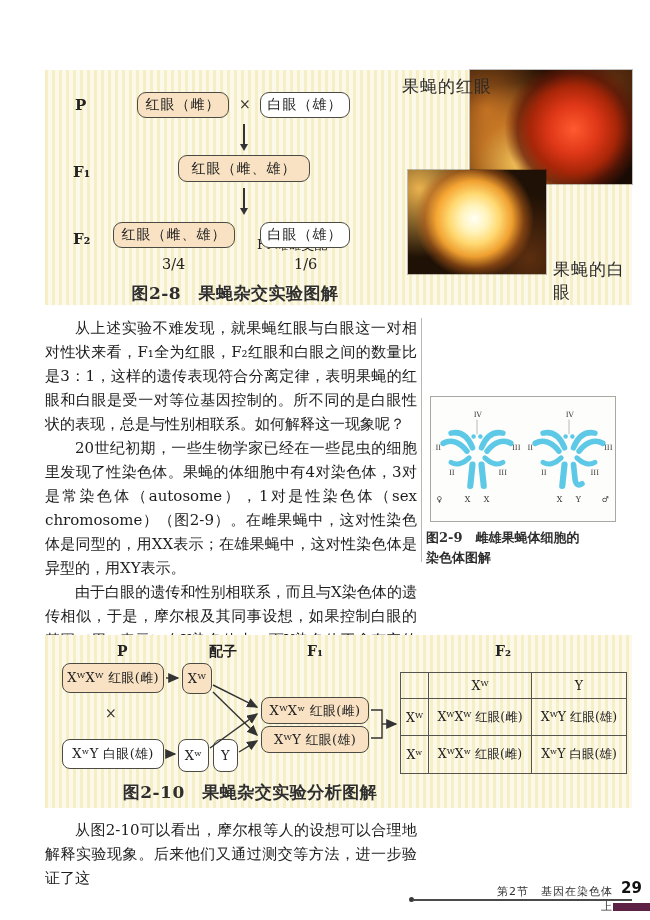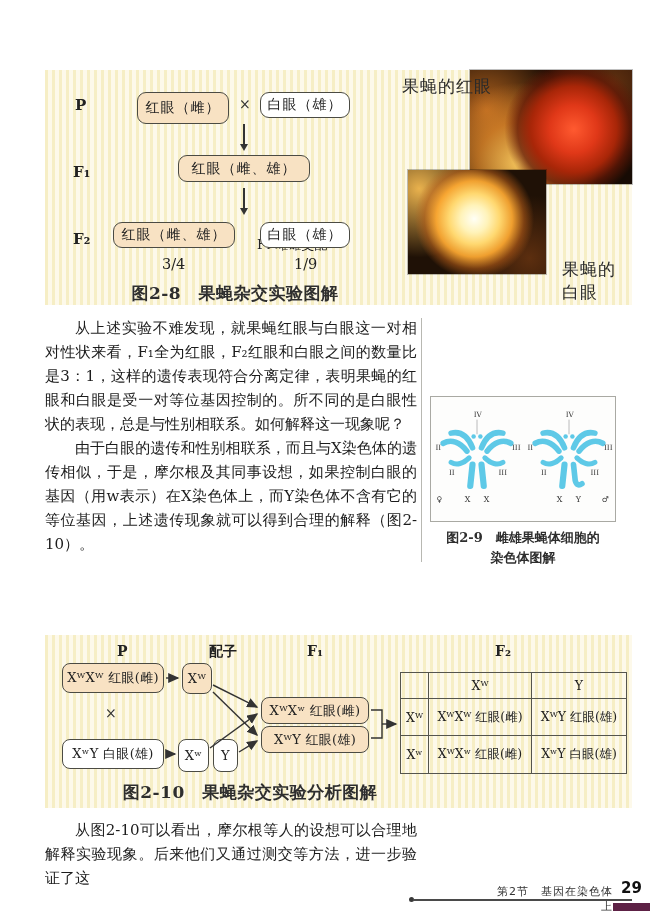--- a/index.html
+++ b/index.html
@@ -52,21 +52,21 @@
   .text-col p, .text-bottom p {
     font-size:15px; line-height:24px; text-align:justify; text-indent:2em; color:#1c1c1c;
   }
   .text-bottom { position:absolute; left:45px; top:818px; width:372px; }
   
   .side-rule { position:absolute; left:421px; top:318px; width:1px; height:244px; background:#b8b8b2; }
   .fig29-box {
     position:absolute; left:430px; top:396px; width:186px; height:126px;
     background:#fdfdfc; border:1px solid #a9a9a3; display:flex; align-items:center; justify-content:center; gap:2px;
   }
-  .fig29-caption { position:absolute; left:426px; top:528px; width:194px; text-align:center;
+  .fig29-caption { position:absolute; left:426px; top:528px; width:194px; text-align:left;
     font-size:13px; font-weight:bold; color:#2e2e2e; line-height:20px; }
   .chromo-text { font-family:"DejaVu Serif","Liberation Serif",serif; fill:#333; }
   
   .band-f10 { position:absolute; left:45px; top:635px; width:587px; height:173px; }
   .f10-head { position:absolute; font-size:14px; font-weight:bold; color:#222; }
   .f10-box {
     position:absolute; border:1.2px solid #4b4b43; border-radius:8px;
     display:flex; align-items:center; justify-content:center;
     font-size:13px; color:#222; background:#fff; letter-spacing:.3px;
   }
@@ -83,52 +83,53 @@
 </style>
 </head>
 <body>
 
 <div class="page">
 
   <div class="band-top stripes">
 
     <div class="fig28">
       <div class="genlabel" style="left:30px; top:26px;">P</div>
-      <div class="gbox peach" style="left:92px; top:22px; width:92px; height:32px;">红眼（雌）</div>
+      <div class="gbox peach" style="left:92px; top:22px; width:92px; height:26px;">红眼（雌）</div>
       <div class="cross-sign" style="left:194px; top:26px;">×</div>
       <div class="gbox" style="left:215px; top:22px; width:90px; height:26px;">白眼（雄）</div>
 
       <div class="arrow-v" style="left:198px; top:54px; height:22px;"></div>
       <div class="arrow-head" style="left:194.5px; top:74px;"></div>
 
       <div class="genlabel" style="left:28px; top:93px;">F₁</div>
       <div class="gbox peach" style="left:133px; top:85px; width:132px; height:27px;">红眼（雌、雄）</div>
 
       <div class="arrow-v" style="left:198px; top:118px; height:22px;"></div>
       <div class="arrow-head" style="left:194.5px; top:138px;"></div>
       <div class="arrow-note" style="left:212px; top:122px;margin-top:44px;">F₁ 雌雄交配</div>
 
       <div class="genlabel" style="left:28px; top:160px;">F₂</div>
       <div class="gbox peach" style="left:68px; top:152px; width:122px; height:26px;">红眼（雌、雄）</div>
       <div class="gbox" style="left:215px; top:152px; width:90px; height:26px;">白眼（雄）</div>
 
       <div class="ratio" style="left:117px; top:186px;">3/4</div>
-      <div class="ratio" style="left:249px; top:186px;">1/9</div>
+      <div class="ratio" style="left:249px; top:186px;">1/6</div>
 
       <div class="fig-caption" style="left:40px; top:212px; width:300px;">图2-8　果蝇杂交实验图解</div>
     </div>
 
     <div class="photo photo-red"></div>
     <div class="photo photo-white"></div>
     <div class="photo-label" style="left:357px; top:5px;">果蝇的红眼</div>
-    <div class="photo-label" style="left:508px; top:188px;margin-left:9px;">果蝇的白眼</div>
+    <div class="photo-label" style="left:508px; top:188px;">果蝇的白眼</div>
   </div>
 
   <div class="text-col">
     <p>从上述实验不难发现，就果蝇红眼与白眼这一对相对性状来看，F₁全为红眼，F₂红眼和白眼之间的数量比是3：1，这样的遗传表现符合分离定律，表明果蝇的红眼和白眼是受一对等位基因控制的。所不同的是白眼性状的表现，总是与性别相联系。如何解释这一现象呢？</p>
+    <p>20世纪初期，一些生物学家已经在一些昆虫的细胞里发现了性染色体。果蝇的体细胞中有4对染色体，3对是常染色体（autosome），1对是性染色体（sex chromosome）（图2-9）。在雌果蝇中，这对性染色体是同型的，用XX表示；在雄果蝇中，这对性染色体是异型的，用XY表示。</p>
     <p>由于白眼的遗传和性别相联系，而且与X染色体的遗传相似，于是，摩尔根及其同事设想，如果控制白眼的基因（用w表示）在X染色体上，而Y染色体不含有它的等位基因，上述遗传现象就可以得到合理的解释（图2-10）。</p>
   </div>
 
   <div class="side-rule"></div>
 
   <div class="fig29-box">
 
     <svg width="90" height="104" viewBox="0 0 160 180">
       <g stroke="#5ec9e7" stroke-linecap="round" fill="none">
         <path d="M72,70 C64,50 52,40 34,44" stroke-width="10"></path>

